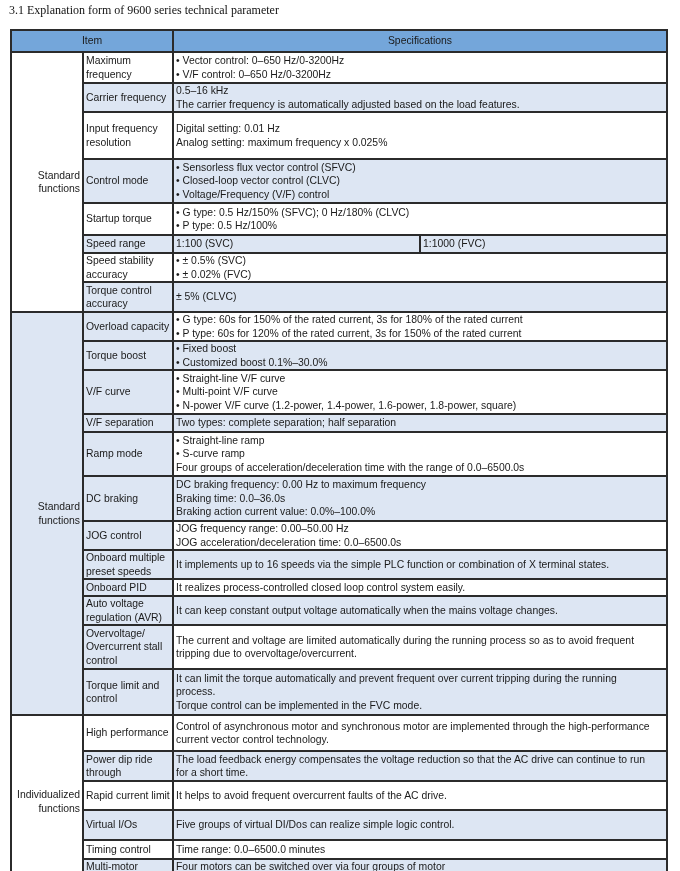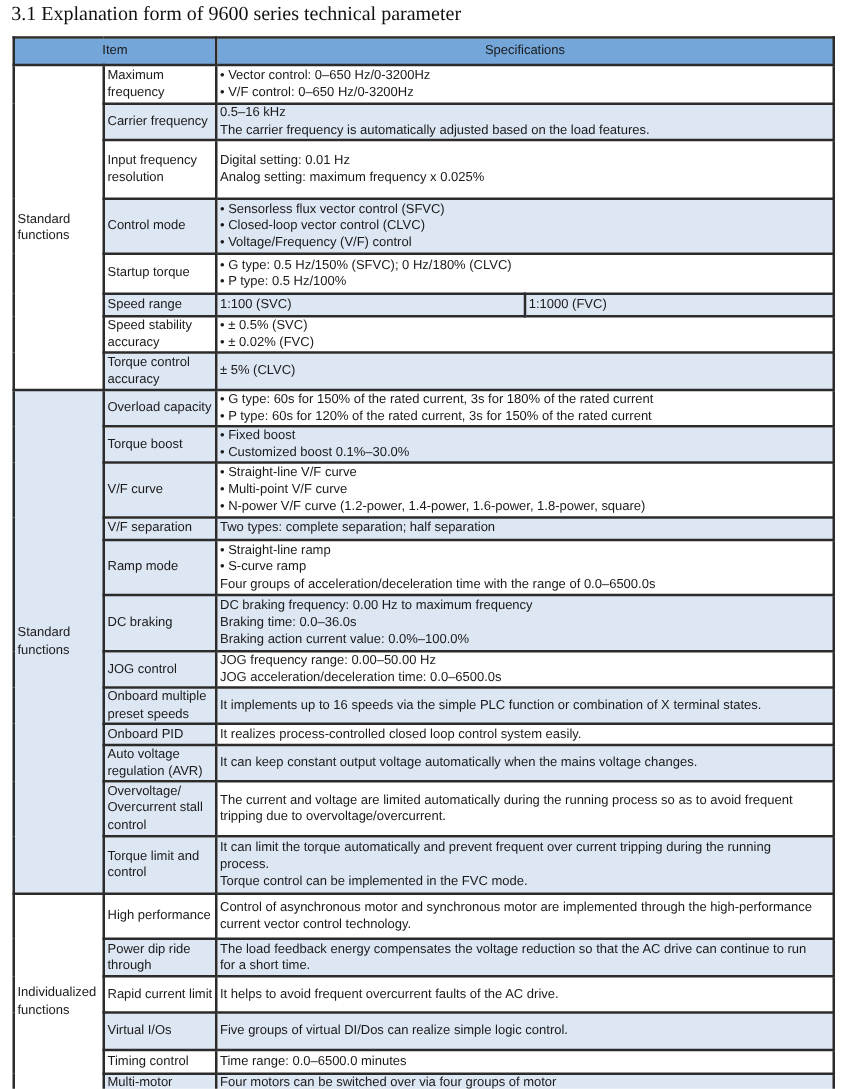--- a/index.html
+++ b/index.html
@@ -1,41 +1,41 @@
 <!DOCTYPE html>
 <html><head>
 <meta charset="utf-8">
 <style>
   html, body { margin: 0; padding: 0; background: #ffffff; }
   body { width: 680px; height: 871px; overflow: hidden; position: relative; }
   .title {
     position: absolute; left: 9px; top: 3px;
     font-family: "Liberation Serif", "DejaVu Serif", serif;
-    font-size: 16px; color: #111; white-space: nowrap;
+    font-size: 12px; color: #111; white-space: nowrap;
   }
   table {
     position: absolute; left: 10px; top: 29px;
     border-collapse: collapse; table-layout: fixed;
     width: 656px;
     font-family: "Liberation Sans", "DejaVu Sans", sans-serif;
     font-size: 10.4px; color: #1a1a1a; line-height: 13.5px;
   }
   col.c1 { width: 72px; }
   col.c2 { width: 90px; }
   col.c3 { width: 247px; }
   col.c4 { width: 247px; }
   td, th {
     border: 2px solid #2b2b2b; padding: 0 2px; vertical-align: middle;
     overflow: hidden;
   }
   th {
     background: #74a6da; font-weight: normal; height: 20px;
     text-align: center; color: #1a1a1a;
   }
-  td.cat { text-align: left; background: #ffffff; }
+  td.cat { text-align: right; background: #ffffff; }
   td.cat.blue { background: #dde6f3; }
   td.item { background: #ffffff; }
   td.spec { background: #ffffff; }
   tr.alt td.item, tr.alt td.spec { background: #dde6f3; }
   tr.g2 td.item { background: #dde6f3; }
   .line { display: block; white-space: nowrap; }
 </style>
 </head>
 <body>
 

